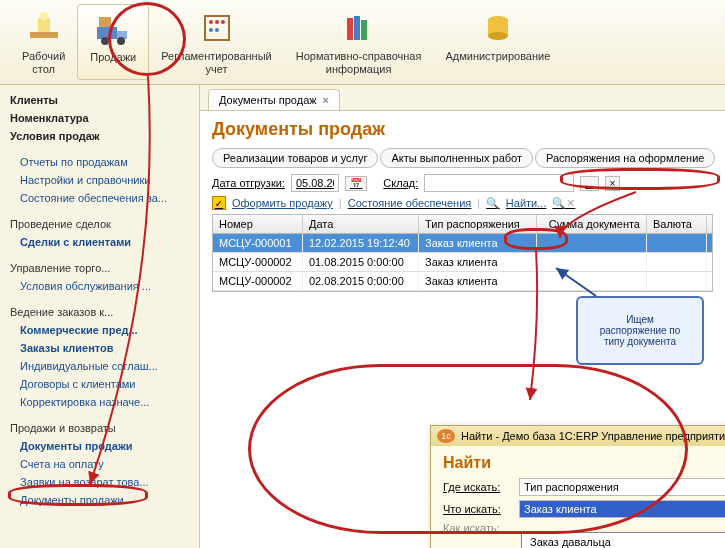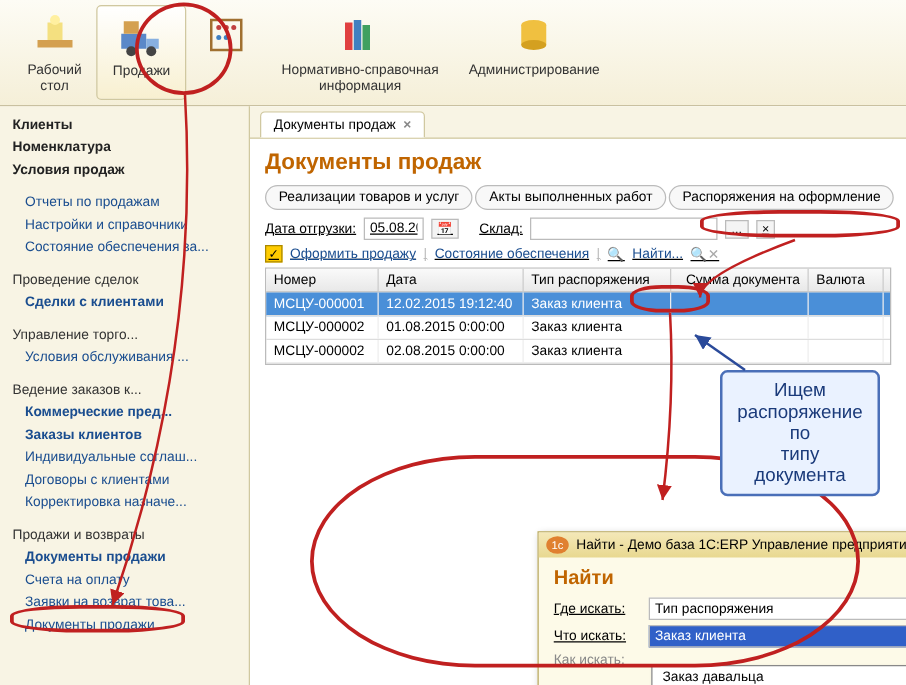--- a/index.html
+++ b/index.html
@@ -53,21 +53,21 @@
 .find-body { padding: 8px 12px; }
 .find-heading { font-size: 16px; font-weight: bold; color: #c06500; margin-bottom: 6px; }
 .find-row { display: flex; align-items: center; gap: 6px; margin-bottom: 4px; font-size: 11px; }
 .find-row label { width: 70px; text-decoration: underline; }
 .find-row .inp { flex: 1; border: 1px solid #bbb; padding: 2px 4px; background: #fff; }
 .find-row .inp.sel { background: #3060c8; color: #fff; }
 .dropdown { position: absolute; left: 90px; top: 86px; width: 340px; background: #fff; border: 1px solid #888; box-shadow: 2px 2px 4px rgba(0,0,0,0.3); }
 .dropdown-item { padding: 3px 8px; font-size: 11px; cursor: pointer; }
 .find-footer { display: flex; justify-content: flex-end; gap: 8px; padding: 4px 8px; align-items: center; }
 
-.callout { position: absolute; background: #eaf2ff; border: 2px solid #4a6fb8; border-radius: 6px; padding: 6px 10px; font-size: 15px; color: #1a3a7a; text-align: center; }
+.callout { position: absolute; background: #eaf2ff; border: 2px solid #4a6fb8; border-radius: 6px; padding: 16px 10px; font-size: 10px; color: #1a3a7a; text-align: center; }
 .ring { position: absolute; border: 3px solid #c02020; border-radius: 50%; pointer-events: none; }
 .arrow-svg { position: absolute; pointer-events: none; }
 </style>
 </head>
 <body>
 
 <div class="toolbar">
   <div class="toolbar-btn">
     <svg class="toolbar-icon" viewBox="0 0 40 40">
         <rect x="6" y="24" width="28" height="6" fill="#d4a050"></rect>
@@ -89,20 +89,22 @@
   </div>
   <div class="toolbar-btn">
     <svg class="toolbar-icon" viewBox="0 0 40 40">
         <rect x="8" y="8" width="24" height="24" fill="none" stroke="#a07030" stroke-width="2"></rect>
         <circle cx="14" cy="14" r="2" fill="#c04040"></circle>
         <circle cx="20" cy="14" r="2" fill="#c04040"></circle>
         <circle cx="26" cy="14" r="2" fill="#c04040"></circle>
         <circle cx="14" cy="22" r="2" fill="#4080c0"></circle>
         <circle cx="20" cy="22" r="2" fill="#4080c0"></circle>
       </svg>
+    <div class="toolbar-label">Регламентированный
+учет</div>
   </div>
   <div class="toolbar-btn">
     <svg class="toolbar-icon" viewBox="0 0 40 40">
         <rect x="8" y="10" width="6" height="22" fill="#e04040"></rect>
         <rect x="15" y="8" width="6" height="24" fill="#4080c0"></rect>
         <rect x="22" y="12" width="6" height="20" fill="#40a060"></rect>
       </svg>
     <div class="toolbar-label">Нормативно-справочная
 информация</div>
   </div>

